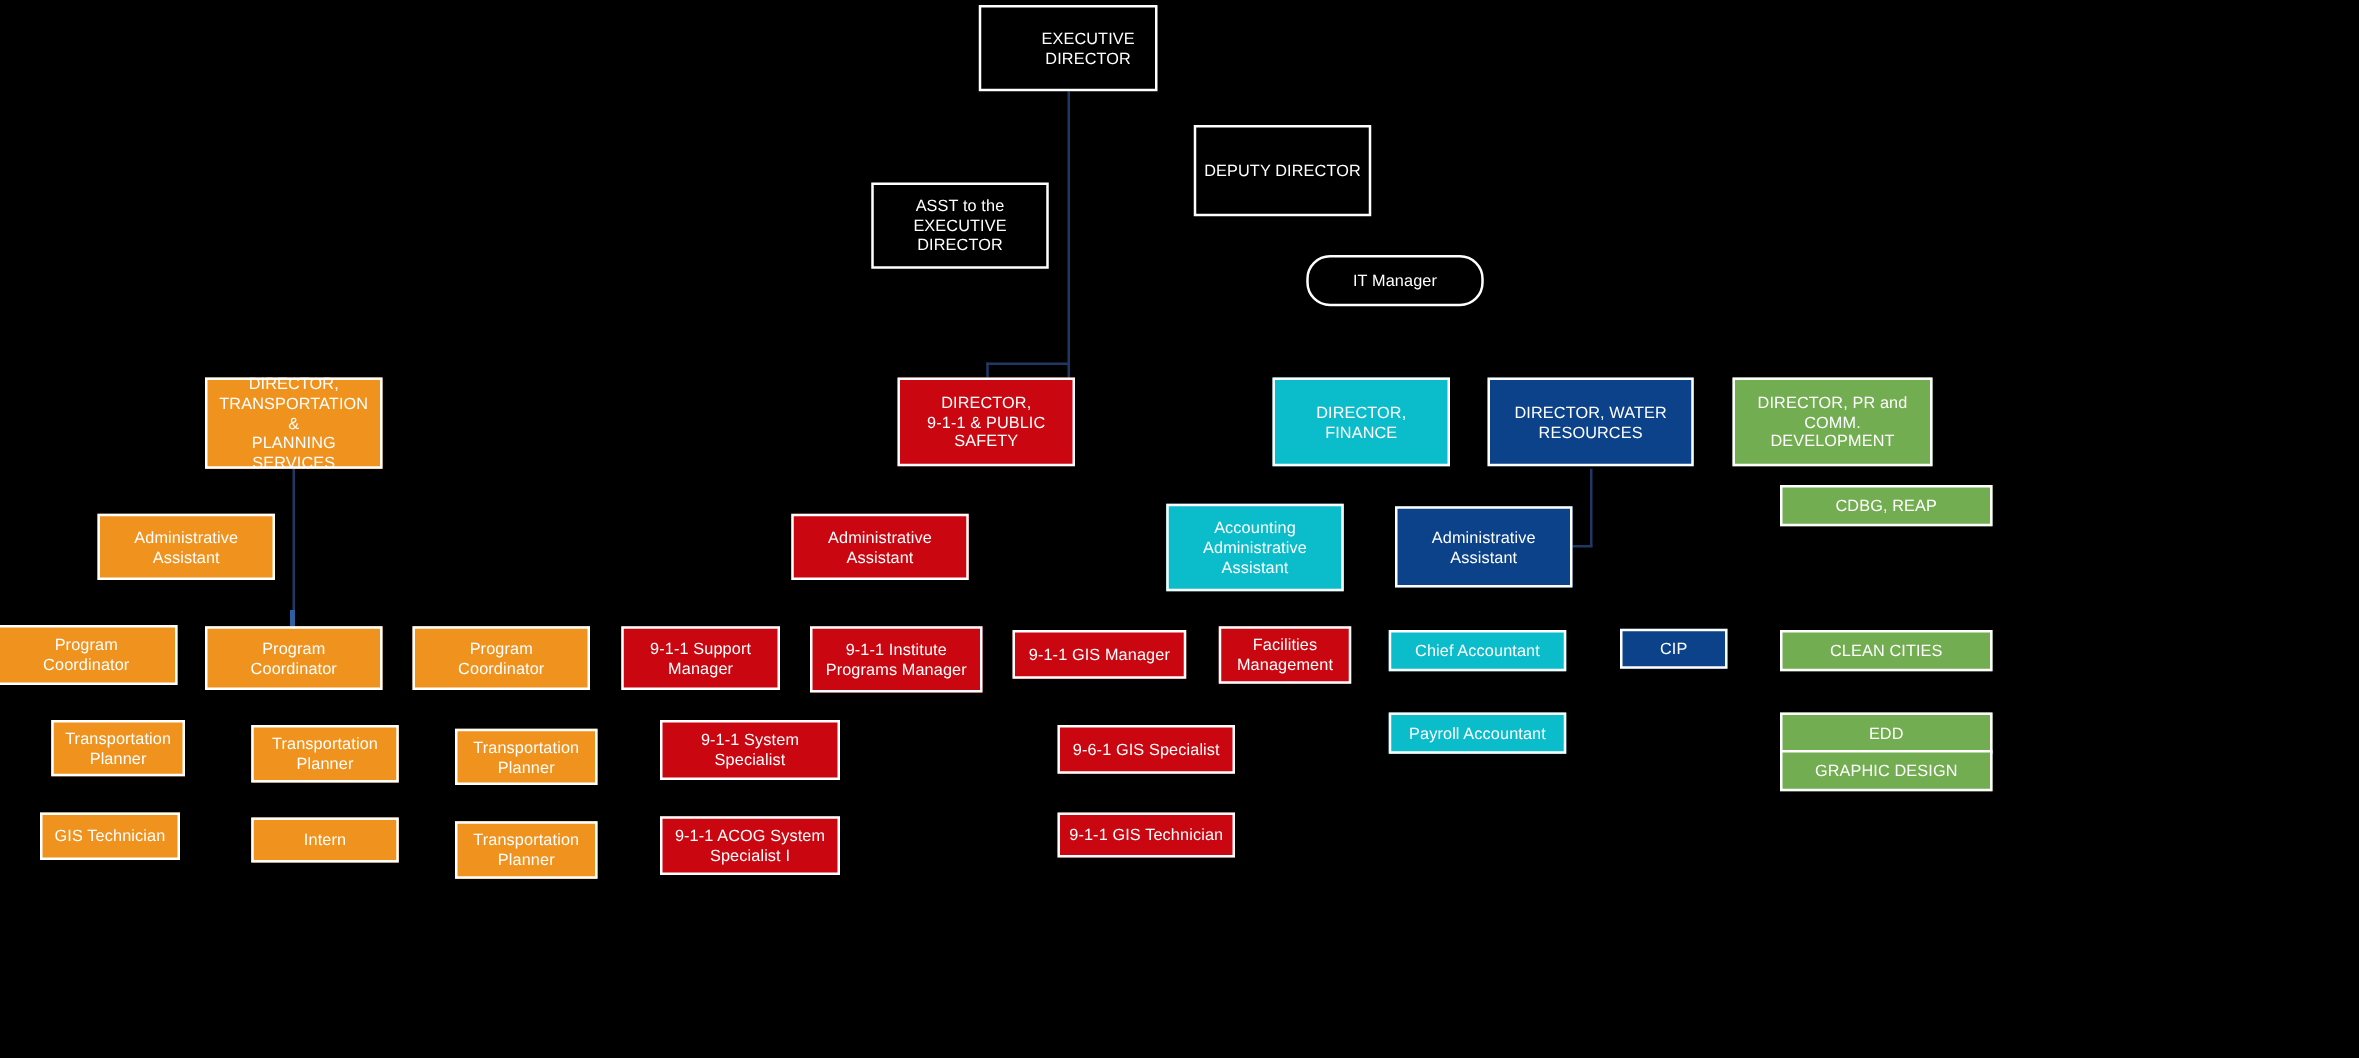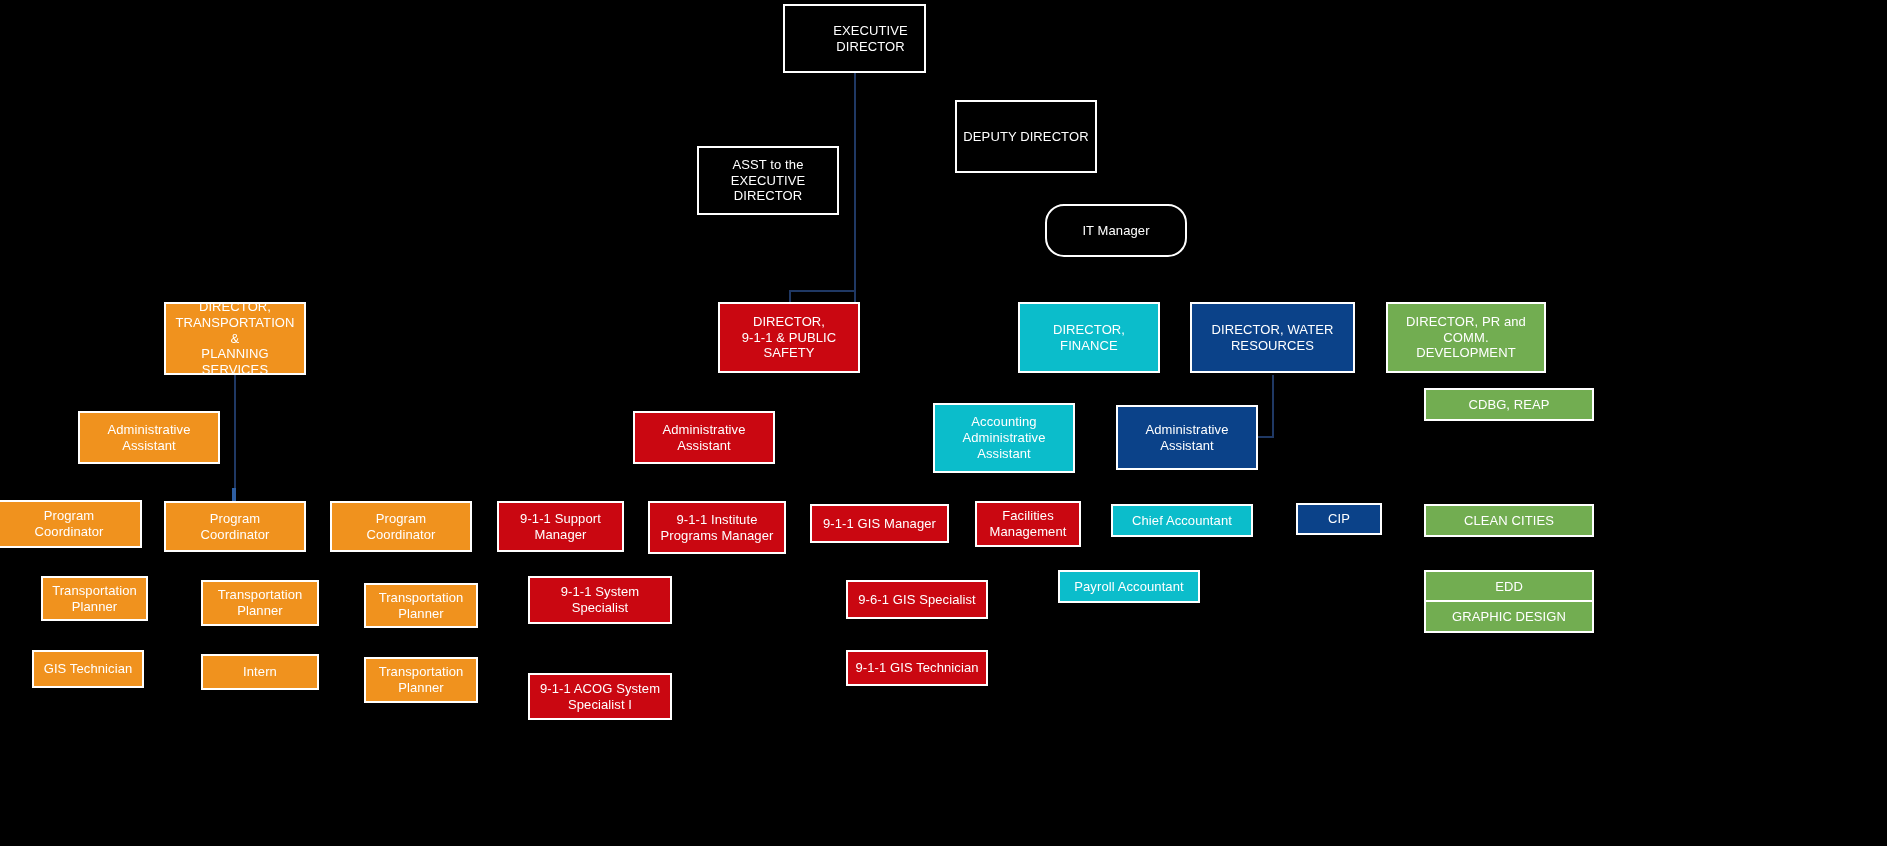--- a/index.html
+++ b/index.html
@@ -62,21 +62,21 @@
   <div class="connector conn-h" style="left:1258px; top:436px; width:16px;"></div>
 
   <div class="node c-black" style="left:783px; top:4px; width:143px; height:69px; font-size:13px;padding-left:36px;">EXECUTIVE
 DIRECTOR</div>
 
   <div class="node c-black" style="left:697px; top:146px; width:142px; height:69px; font-size:13px;">ASST to the
 EXECUTIVE DIRECTOR</div>
 
   <div class="node c-black" style="left:955px; top:100px; width:142px; height:73px; font-size:13px;">DEPUTY DIRECTOR</div>
 
-  <div class="node c-black" style="left:1045px; top:204px; width:142px; height:53px; font-size:13px;border-radius:19px;">IT Manager</div>
+  <div class="node c-black" style="left:1045px; top:204px; width:142px; height:41px; font-size:13px;border-radius:19px;">IT Manager</div>
 
   <div class="node c-orange" style="left:164px; top:302px; width:142px; height:73px; font-size:13px;">DIRECTOR,
 TRANSPORTATION &amp;
 PLANNING SERVICES</div>
 
   <div class="node c-orange" style="left:78px; top:411px; width:142px; height:53px; font-size:13px;">Administrative
 Assistant</div>
 
   <div class="node c-orange" style="left:-4px; top:500px; width:146px; height:48px; font-size:13px;">Program
 Coordinator</div>
@@ -116,37 +116,37 @@
   <div class="node c-red" style="left:648px; top:501px; width:138px; height:53px; font-size:13px;">9-1-1 Institute
 Programs Manager</div>
 
   <div class="node c-red" style="left:810px; top:504px; width:139px; height:39px; font-size:13px;">9-1-1 GIS Manager</div>
 
   <div class="node c-red" style="left:528px; top:576px; width:144px; height:48px; font-size:13px;">9-1-1 System
 Specialist</div>
 
   <div class="node c-red" style="left:846px; top:580px; width:142px; height:39px; font-size:13px;">9-6-1 GIS Specialist</div>
 
-  <div class="node c-red" style="left:528px; top:653px; width:144px; height:47px; font-size:13px;margin-top:20px;">9-1-1 ACOG System
+  <div class="node c-red" style="left:528px; top:653px; width:144px; height:47px; font-size:13px;">9-1-1 ACOG System
 Specialist I</div>
 
   <div class="node c-red" style="left:846px; top:650px; width:142px; height:36px; font-size:13px;">9-1-1 GIS Technician</div>
 
   <div class="node c-red" style="left:975px; top:501px; width:106px; height:46px; font-size:13px;">Facilities
 Management</div>
 
   <div class="node c-teal" style="left:1018px; top:302px; width:142px; height:71px; font-size:13px;">DIRECTOR, FINANCE</div>
 
   <div class="node c-teal" style="left:933px; top:403px; width:142px; height:70px; font-size:13px;">Accounting
 Administrative
 Assistant</div>
 
   <div class="node c-teal" style="left:1111px; top:504px; width:142px; height:33px; font-size:13px;">Chief Accountant</div>
 
-  <div class="node c-teal" style="left:1058px; top:570px; width:142px; height:33px; font-size:13px;">Payroll Accountant</div>
+  <div class="node c-teal" style="left:1111px; top:570px; width:142px; height:33px; font-size:13px;">Payroll Accountant</div>
 
   <div class="node c-blue" style="left:1190px; top:302px; width:165px; height:71px; font-size:13px;">DIRECTOR, WATER
 RESOURCES</div>
 
   <div class="node c-blue" style="left:1116px; top:405px; width:142px; height:65px; font-size:13px;">Administrative
 Assistant</div>
 
   <div class="node c-blue" style="left:1296px; top:503px; width:86px; height:32px; font-size:13px;">CIP</div>
 
   <div class="node c-green" style="left:1386px; top:302px; width:160px; height:71px; font-size:13px;">DIRECTOR, PR and

